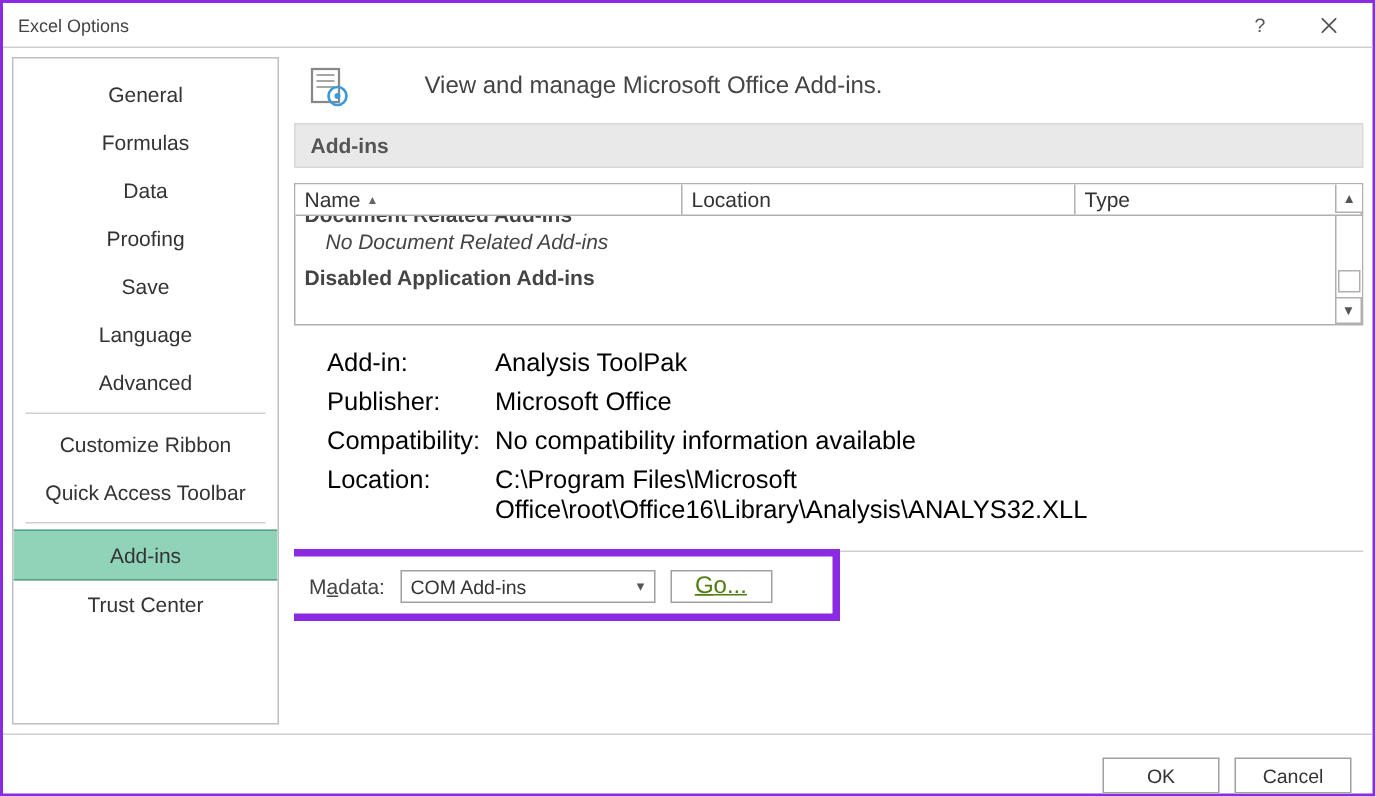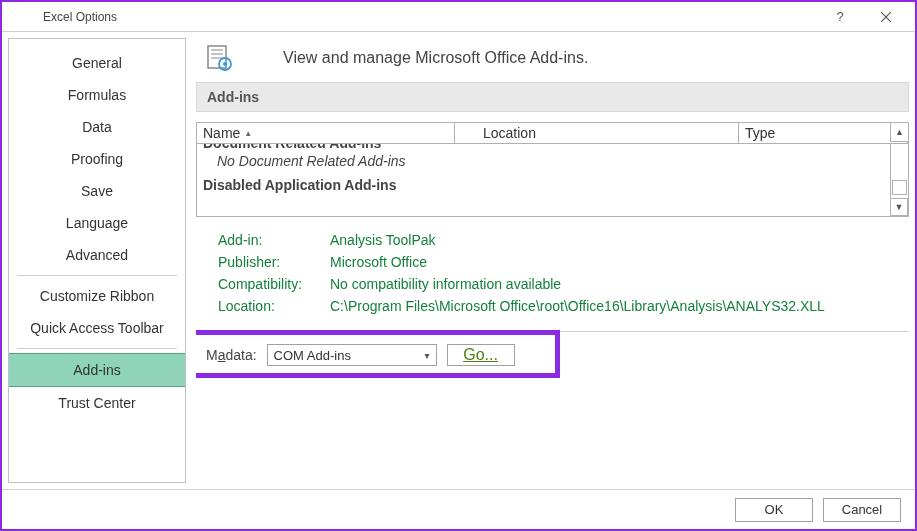--- a/index.html
+++ b/index.html
@@ -1,61 +1,61 @@
 <!DOCTYPE html>
 <html><head>
 <meta charset="utf-8">
 <style>
 * { margin:0; padding:0; box-sizing:border-box; font-family:"Segoe UI",Arial,sans-serif; }
 body { background:#fff; width:917px; height:531px; overflow:hidden; position:relative; }
 .dialog { width:917px; height:531px; border:2px solid #8a2be2; display:flex; flex-direction:column; background:#fff; }
 .titlebar { height:30px; display:flex; align-items:center; padding:0 6px 0 10px; border-bottom:1px solid #d0d0d0; color:#444; font-size:12px; }
-.titlebar-title { flex:1;margin-left:31px; }
+.titlebar-title { flex:1; }
 .titlebar-btn { width:46px; height:28px; display:flex; align-items:center; justify-content:center; color:#555; font-size:14px; }
 .titlebar-btn.help { font-size:13px; }
 .titlebar-btn.close svg { width:10px; height:10px; }
 .body { flex:1; display:flex; overflow:hidden; }
 .sidebar { width:178px; border:1px solid #c0c0c0; margin:6px 0 6px 6px; padding:8px 0; background:#fff; overflow:hidden; }
 .side-item { padding:8px 14px; font-size:14px; color:#333; cursor:default;text-align:center; }
 .side-item.selected { background:#8fd4b8; border-top:1px solid #5aa086; border-bottom:1px solid #5aa086; }
 .side-sep { height:1px; background:#d0d0d0; margin:4px 8px; }
 .main { flex:1; margin:6px 6px 6px 10px; display:flex; flex-direction:column; position:relative; overflow:hidden; }
 .header-row { display:flex; align-items:center; gap:12px; padding:6px 0 10px 10px; }
 .header-icon { width:28px; height:28px; }
 .header-text { font-size:16px; color:#444;margin-left:37px; }
 .section-bar { background:#e9e9e9; padding:6px 10px; font-size:14px; color:#555; font-weight:600; border:1px solid #d8d8d8; }
 .table-wrap { margin-top:10px; border:1px solid #b0b0b0; position:relative; }
 .table-head { display:flex; background:#fff; border-bottom:1px solid #b0b0b0; font-size:14px; color:#333; }
 .th { padding:2px 6px; border-right:1px solid #b0b0b0; display:flex; align-items:center; gap:4px; }
 .th.name { width:258px; }
-.th.loc { width:262px;margin-left:22px; }
+.th.loc { width:262px; }
 .th.type { flex:1; }
 .sort-tri { font-size:8px; color:#666; }
 .scroll-up, .scroll-down, .scroll-track { position:absolute; right:0; width:18px; border-left:1px solid #b0b0b0; background:#fff; display:flex; align-items:center; justify-content:center; font-size:9px; color:#555; }
 .scroll-up { top:0; height:19px; border-bottom:1px solid #b0b0b0; }
 .table-body { height:72px; overflow:hidden; padding:0 20px 0 6px; position:relative; }
 .cut-row { font-size:14px; font-weight:600; color:#444; margin-top:-9px; white-space:nowrap; overflow:hidden; }
 .italic-row { font-size:14px; font-style:italic; color:#444; padding:2px 14px; }
 .bold-row { font-size:14px; font-weight:600; color:#444; padding:6px 0 2px 0; }
 .tbody-scroll-track { position:absolute; right:0; top:0; width:18px; height:54px; background:#fff; border-left:1px solid #b0b0b0; }
 .tbody-scroll-thumb { position:absolute; right:1px; top:36px; width:15px; height:15px; border:1px solid #b0b0b0; background:#fff; }
 .tbody-scroll-down { position:absolute; right:0; bottom:0; width:18px; height:18px; border:1px solid #b0b0b0; background:#fff; display:flex; align-items:center; justify-content:center; font-size:9px; color:#555; }
-.details { margin-top:6px; padding:6px 2px 6px 22px; font-size:14px; color:#15803d; }
+.details { margin-top:6px; padding:6px 2px 6px 22px; font-size:17px; color:#000000; }
 .drow { display:flex; padding:3px 0; }
 .dlabel { width:112px; }
 .dval { flex:1; }
 .sep-line { height:1px; background:#d0d0d0; margin:8px 0 6px 0; }
 .manage-row { display:flex; align-items:center; gap:10px; padding:6px 0 6px 10px; position:relative; }
 .mlabel { font-size:14px; color:#444; }
 .mlabel u { text-decoration:underline; }
 .combo { width:170px; height:22px; border:1px solid #a0a0a0; background:#fff; display:flex; align-items:center; font-size:13px; color:#333; padding:0 6px; position:relative; }
 .combo::after { content:"▾"; position:absolute; right:6px; font-size:10px; color:#555; }
 .go-btn { width:68px; height:22px; border:1px solid #a0a0a0; background:#fff; font-size:16px; color:#4d7c0f; display:flex; align-items:center; justify-content:center; text-decoration:underline; }
 .highlight-box { position:absolute; left:-6px; top:-8px; width:370px; height:48px; border:5px solid #8a2be2; pointer-events:none; }
-.footer { height:40px; border-top:1px solid #d0d0d0; display:flex; align-items:center; justify-content:flex-end; gap:10px; padding:0 14px; }
+.footer { height:40px; border-top:1px solid #d0d0d0; display:flex; align-items:flex-end; justify-content:flex-end; gap:10px; padding:0 14px; }
 .footer-btn { width:78px; height:24px; border:1px solid #a0a0a0; background:#fff; font-size:13px; color:#333; display:flex; align-items:center; justify-content:center; }
 </style>
 </head>
 <body>
 
 <div class="dialog">
   <div class="titlebar">
     <span class="titlebar-title">Excel Options</span>
     <div class="titlebar-btn help">?</div>
     <div class="titlebar-btn close">

